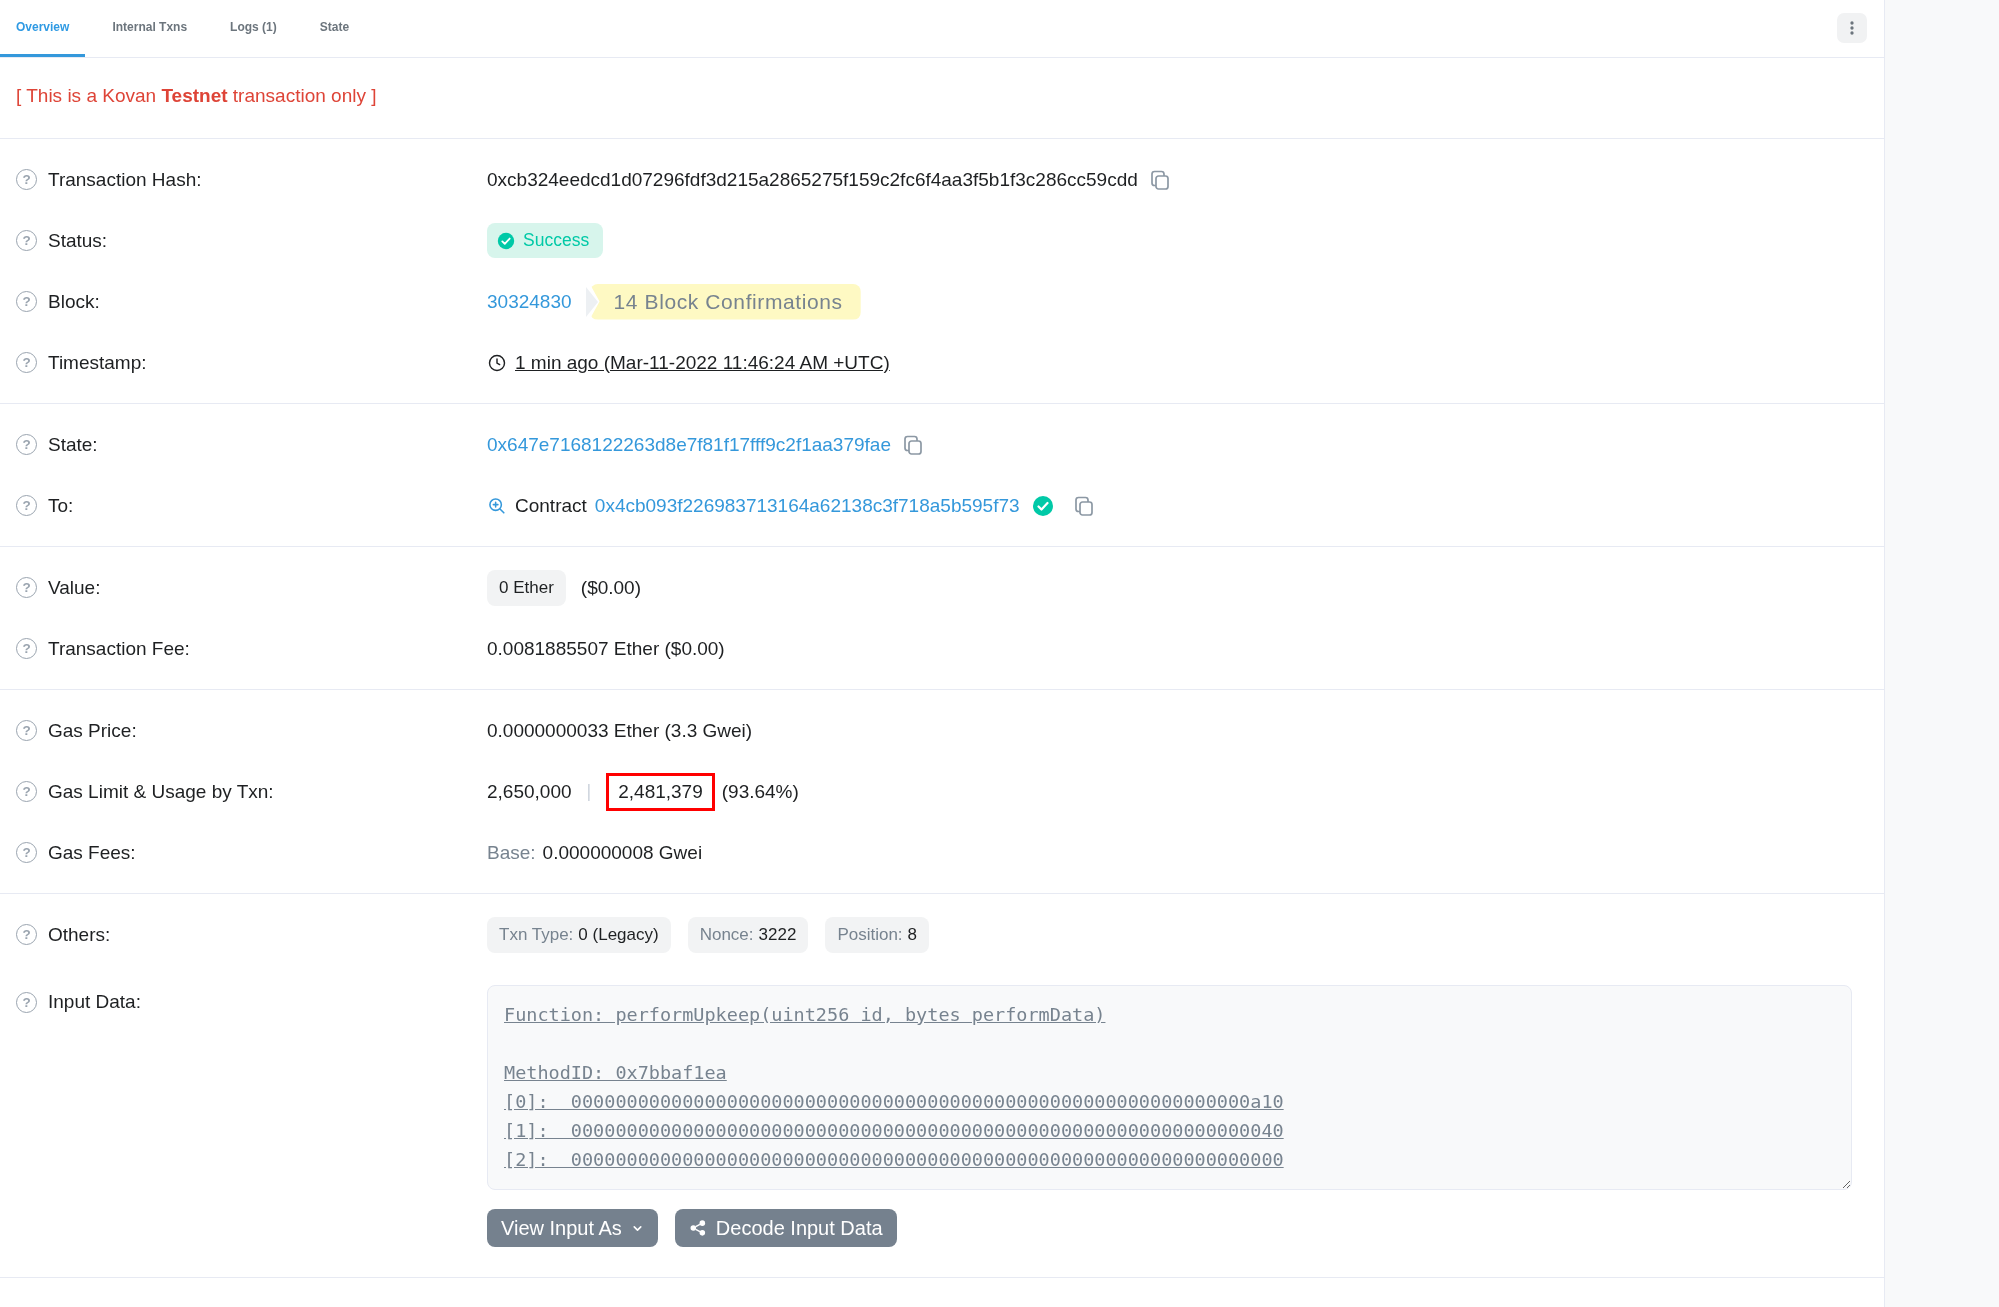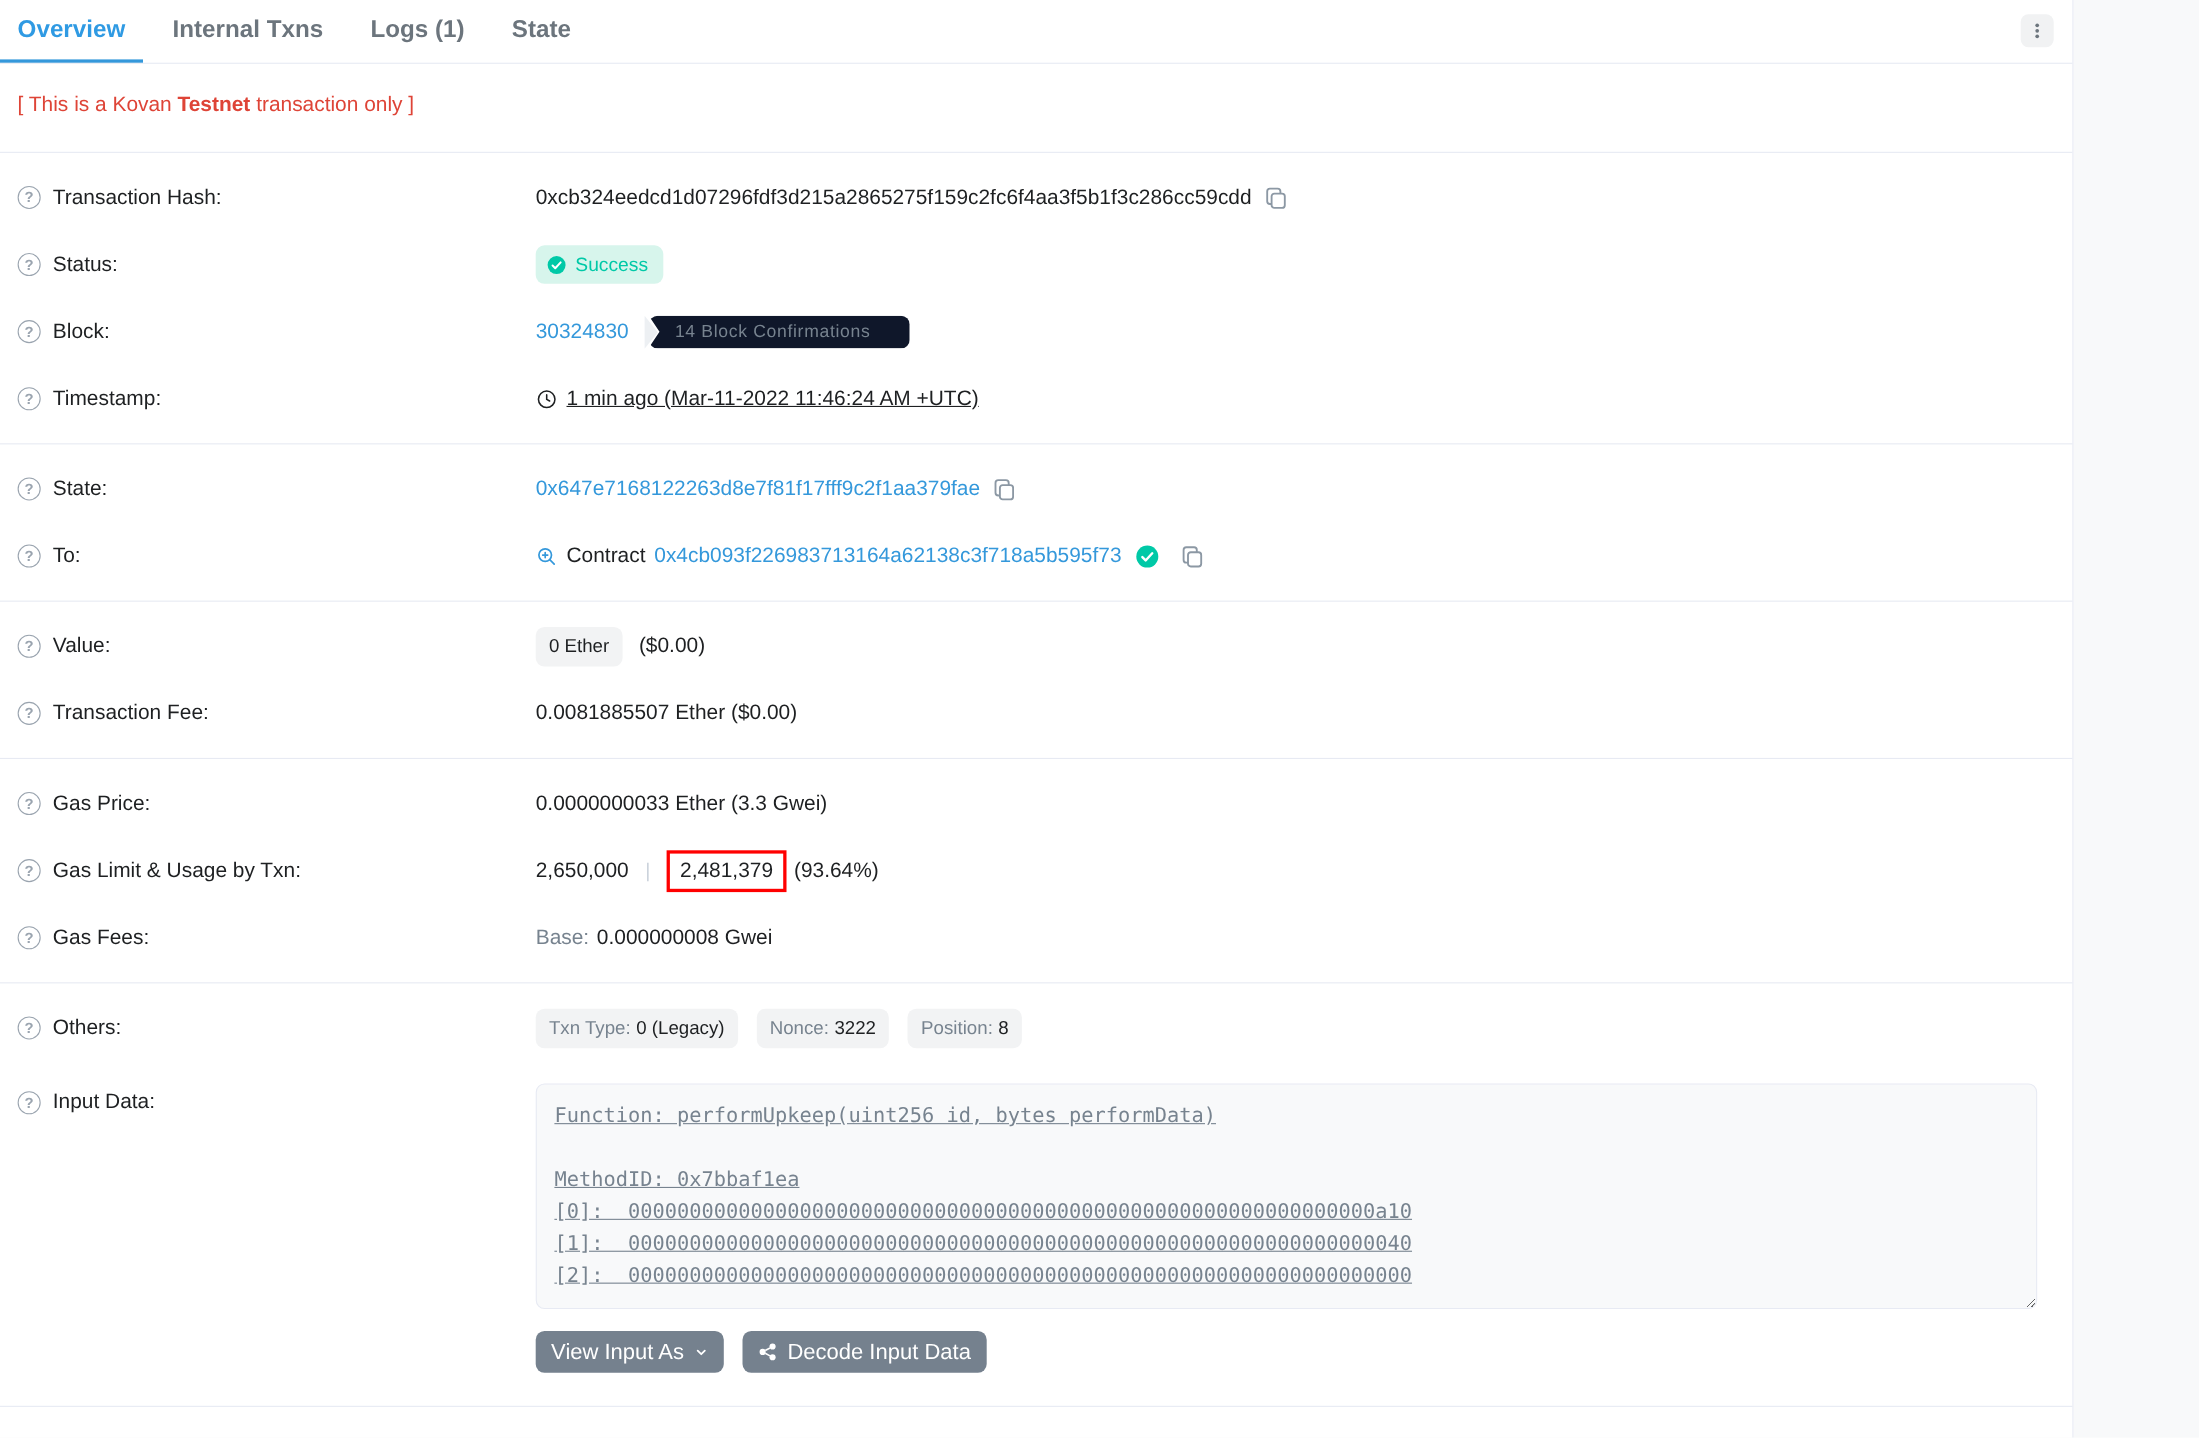--- a/index.html
+++ b/index.html
@@ -22,21 +22,21 @@
     height:58px;
     border-bottom:1px solid #e7eaf3;
     display:flex; align-items:center;
     position:relative;
   }
   .tab {
     padding:0 16px;
     margin-right:11px;
     height:100%;
     display:flex; align-items:center;
-    font-size:22px; font-weight:600;
+    font-size:12px; font-weight:600;
     color:#6c757d;
     cursor:pointer;
     border-bottom:3px solid transparent;
   }
   .tab.active { color:#2f9ae3; border-bottom-color:#3498db; }
   .kebab-btn {
     position:absolute; right:17px; top:13px;
     width:30px; height:30px;
     background:#f1f2f3; border-radius:7px;
     display:flex; align-items:center; justify-content:center;
@@ -79,24 +79,24 @@
   .confirm-wrap { display:inline-flex; align-items:center; margin-left:14px; }
   .confirm-arrow {
     width:0; height:0;
     border-top:15px solid transparent;
     border-bottom:15px solid transparent;
     border-left:12px solid #edf0f3;
     margin-right:-8px;
   }
   .confirm-pill { border-radius:8px; overflow:hidden; }
   .confirm-pill-inner {
-    display:block; background:#0f172a;
+    display:block; background:#fef9c3;
     clip-path:polygon(0 0, 100% 0, 100% 100%, 0 100%, 10px 50%);
-    padding:6px 36px 6px 24px;
-    color:#77838f; font-size:16px; letter-spacing:0.6px;
+    padding:6px 18px 6px 24px;
+    color:#77838f; font-size:21px; letter-spacing:0.6px;
   }
   .badge-grey {
     background:#f2f3f4; border-radius:8px;
     padding:8px 12px; font-size:17px; color:#1e2022;
     display:inline-flex; align-items:center; gap:5px;
   }
   .badge-grey .bname { color:#77838f; }
   .badge-grey + .badge-grey { margin-left:17px; }
   .grey-txt { color:#77838f; }
   .pipe { color:#ccd3dc; margin:0 15px; font-size:18px; }

